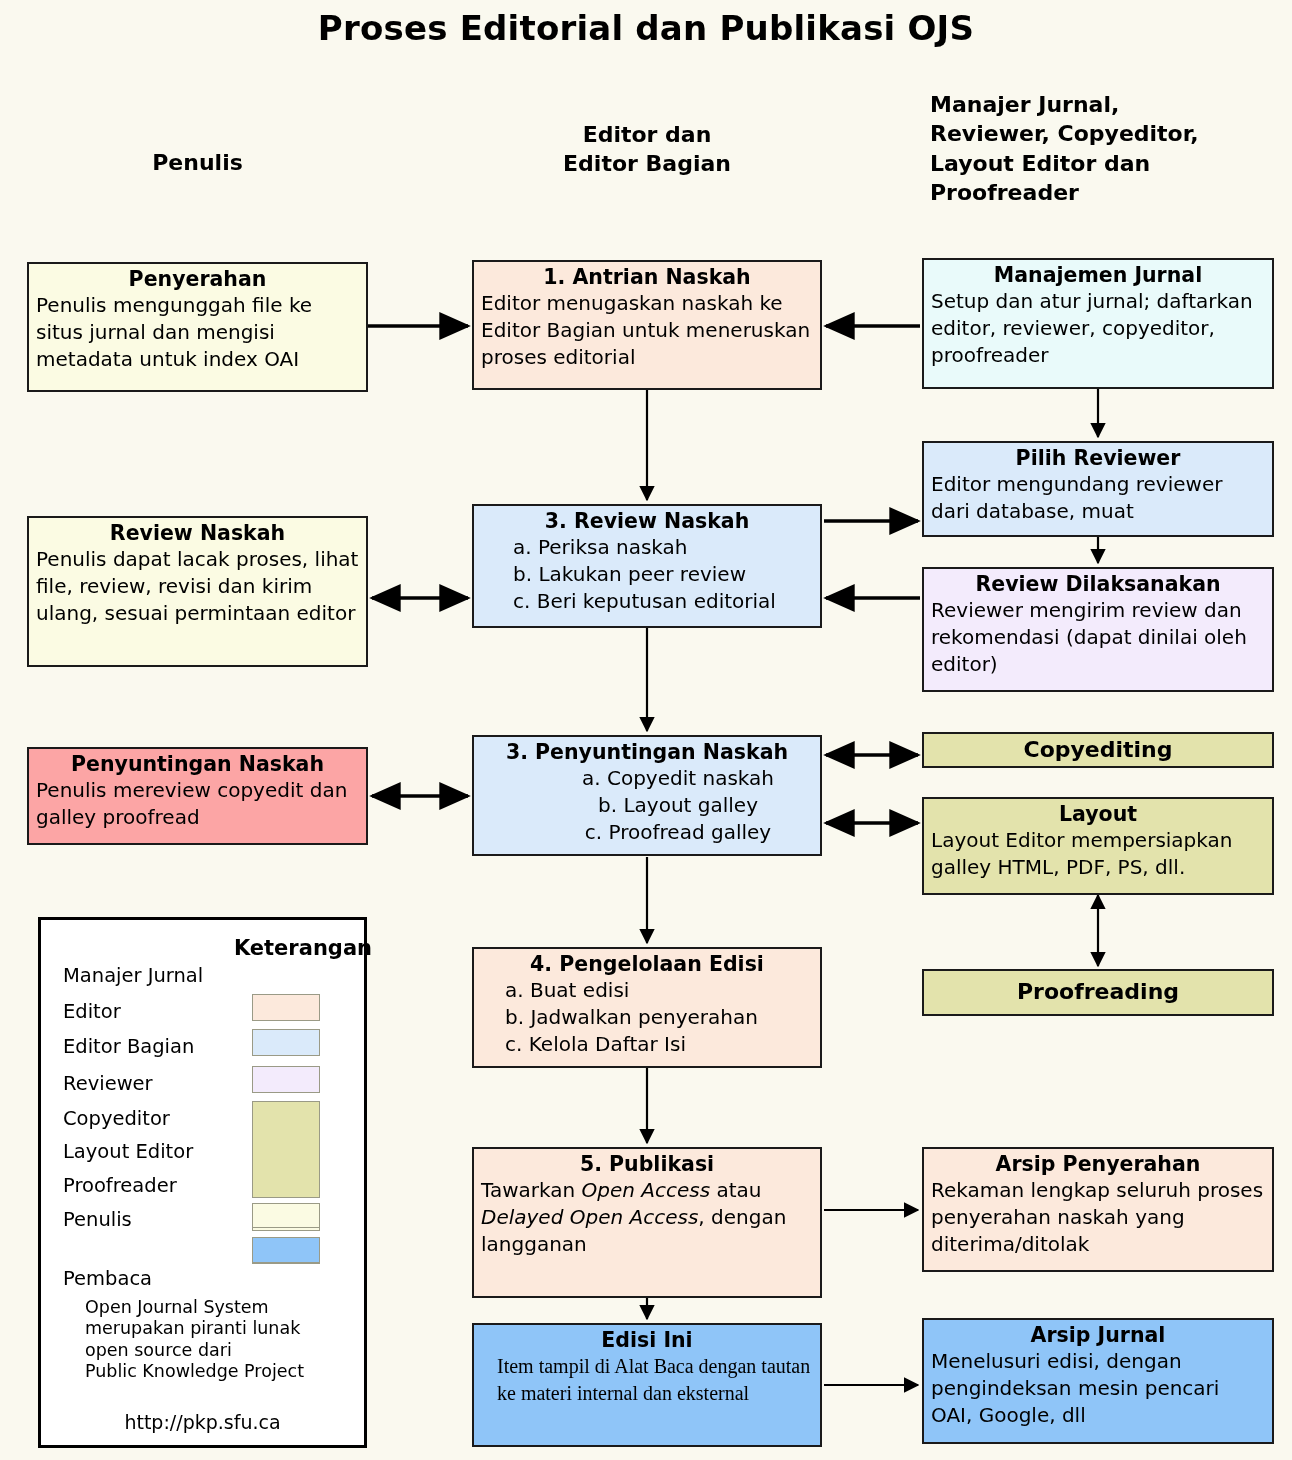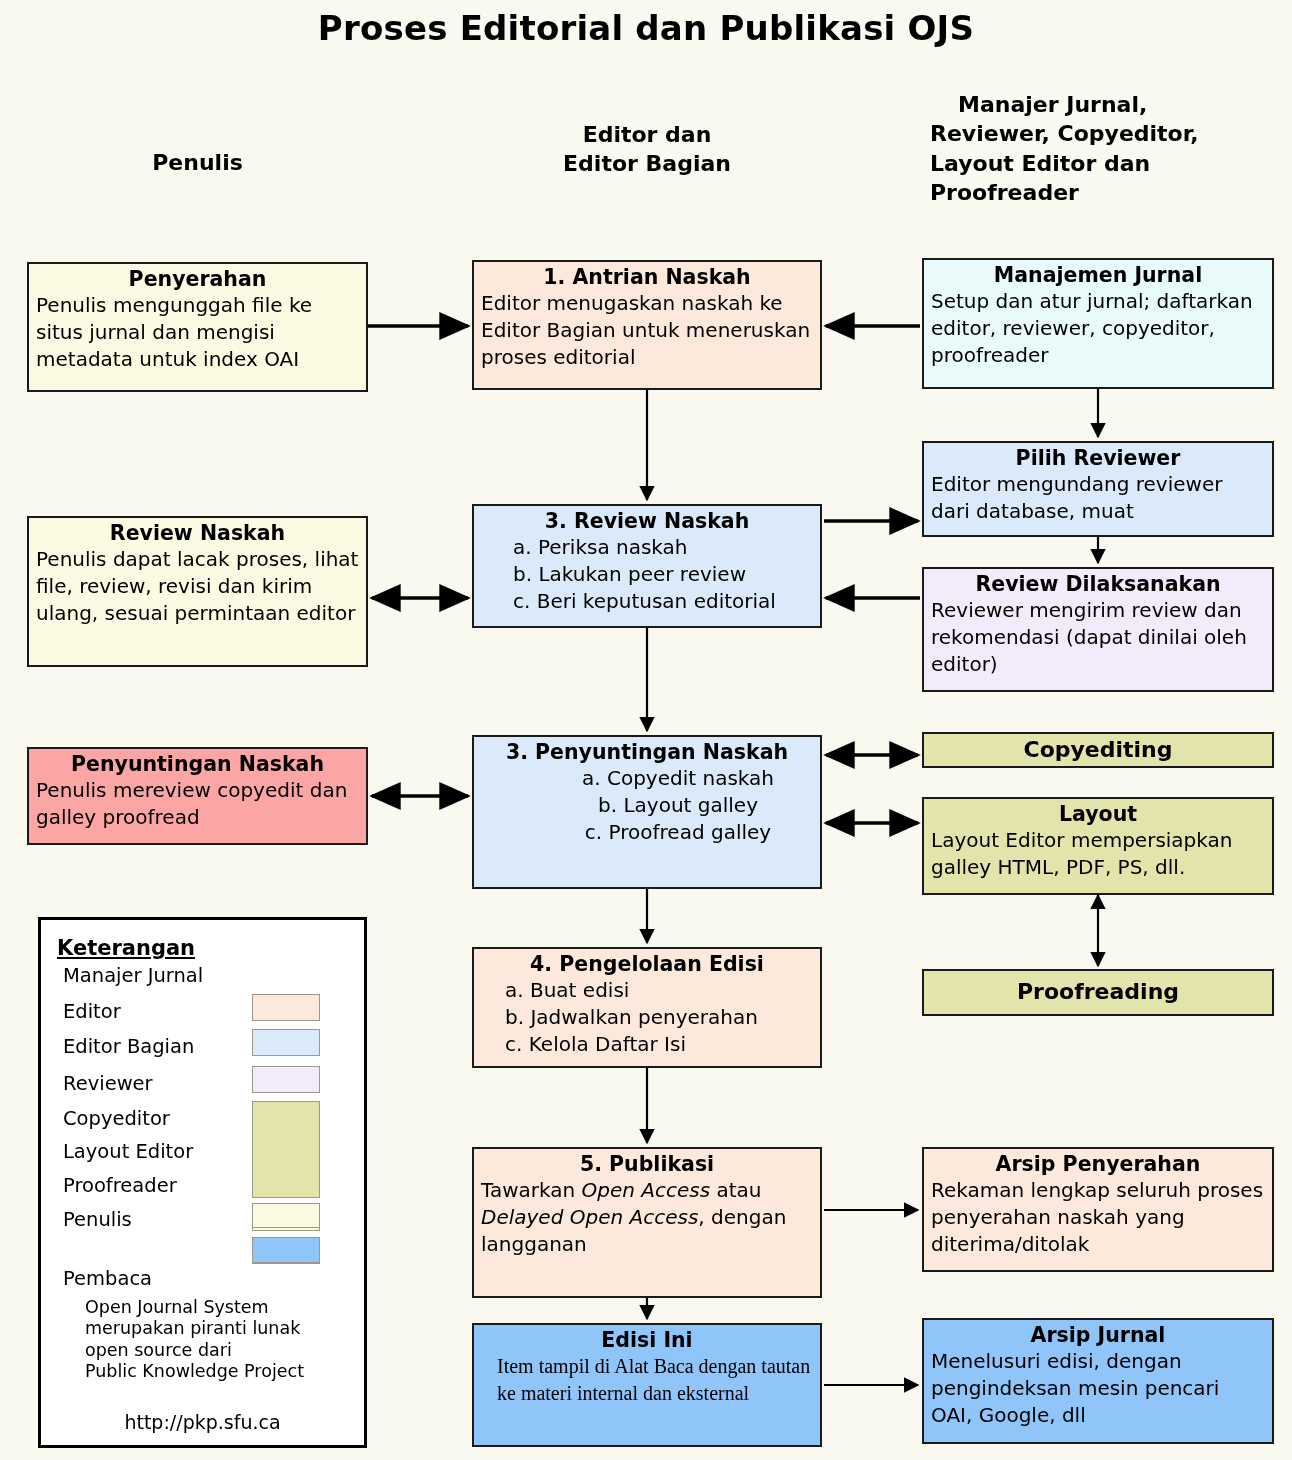--- a/index.html
+++ b/index.html
@@ -68,25 +68,24 @@
   .n-body .ital { font-style: italic; }
 
   .legend-box {
     position: absolute;
     background: #ffffff;
     border: 3px solid #000;
     box-sizing: border-box;
   }
   .legend-title {
     position: absolute;
-    left: 16px; width: 100%;
-    text-align: left;
+    left: 8px; width: 100%;
+    text-align: right;
     font-weight: bold;
     font-size: 21px;
-    text-decoration: underline;
   }
   .legend-label {
     position: absolute;
     font-size: 19.5px;
     color: #000;
     white-space: nowrap;
   }
   .legend-swatch {
     position: absolute;
     border: 1px solid #9a9a86;
@@ -124,21 +123,21 @@
   <div class="diagram-title">Proses Editorial dan Publikasi OJS</div>
 
   <div class="col-head" style="left:27px; top:148px; width:341px; text-align:center;">
     <span style="white-space:pre-line;">Penulis</span>
   </div>
   <div class="col-head" style="left:472px; top:120px; width:350px; text-align:center;">
     <span style="white-space:pre-line;">Editor dan
 Editor Bagian</span>
   </div>
   <div class="col-head" style="left:930px; top:90px; width:350px; text-align:left;">
-    <span style="white-space:pre-line;margin-left:28px;">Manajer Jurnal,
+    <span style="white-space:pre-line;">Manajer Jurnal,
 Reviewer, Copyeditor,
 Layout Editor dan
 Proofreader</span>
   </div>
 
   <svg class="edges" viewBox="0 0 1292 1460" xmlns="http://www.w3.org/2000/svg">
     <defs>
       <marker id="ah" markerWidth="9" markerHeight="8" refX="8.2" refY="4" orient="auto" markerUnits="strokeWidth">
         <path d="M0,0 L9,4 L0,8 z" fill="#000"></path>
       </marker>
@@ -225,21 +224,21 @@
   <div class="node" id="node-review-dilaksanakan" style="left: 922px; top: 567px; width: 352px; height: 125px; background: rgb(243, 235, 252);">
     <div class="n-title">Review Dilaksanakan</div>
     <div class="n-body">Reviewer mengirim review dan rekomendasi (dapat dinilai oleh editor)</div>
   </div>
 
   <div class="node" id="node-penyuntingan-penulis" style="left: 27px; top: 747px; width: 341px; height: 98px; background: #fca5a5;">
     <div class="n-title">Penyuntingan Naskah</div>
     <div class="n-body">Penulis mereview copyedit dan galley proofread</div>
   </div>
 
-  <div class="node" id="node-penyuntingan-naskah" style="left: 472px; top: 735px; width: 350px; height: 154px; background: rgb(218, 234, 250);">
+  <div class="node" id="node-penyuntingan-naskah" style="left: 472px; top: 735px; width: 350px; height: 121px; background: rgb(218, 234, 250);">
     <div class="n-title">3. Penyuntingan Naskah</div>
     <div class="n-body center-body" style="white-space:pre-line; padding-left:62px;">a. Copyedit naskah
 b. Layout galley
 c. Proofread galley</div>
   </div>
 
   <div class="node title-only" id="node-copyediting" style="left: 922px; top: 732px; width: 352px; height: 36px; background: rgb(227, 227, 172);">
     <div class="n-title">Copyediting</div>
   </div>
 

